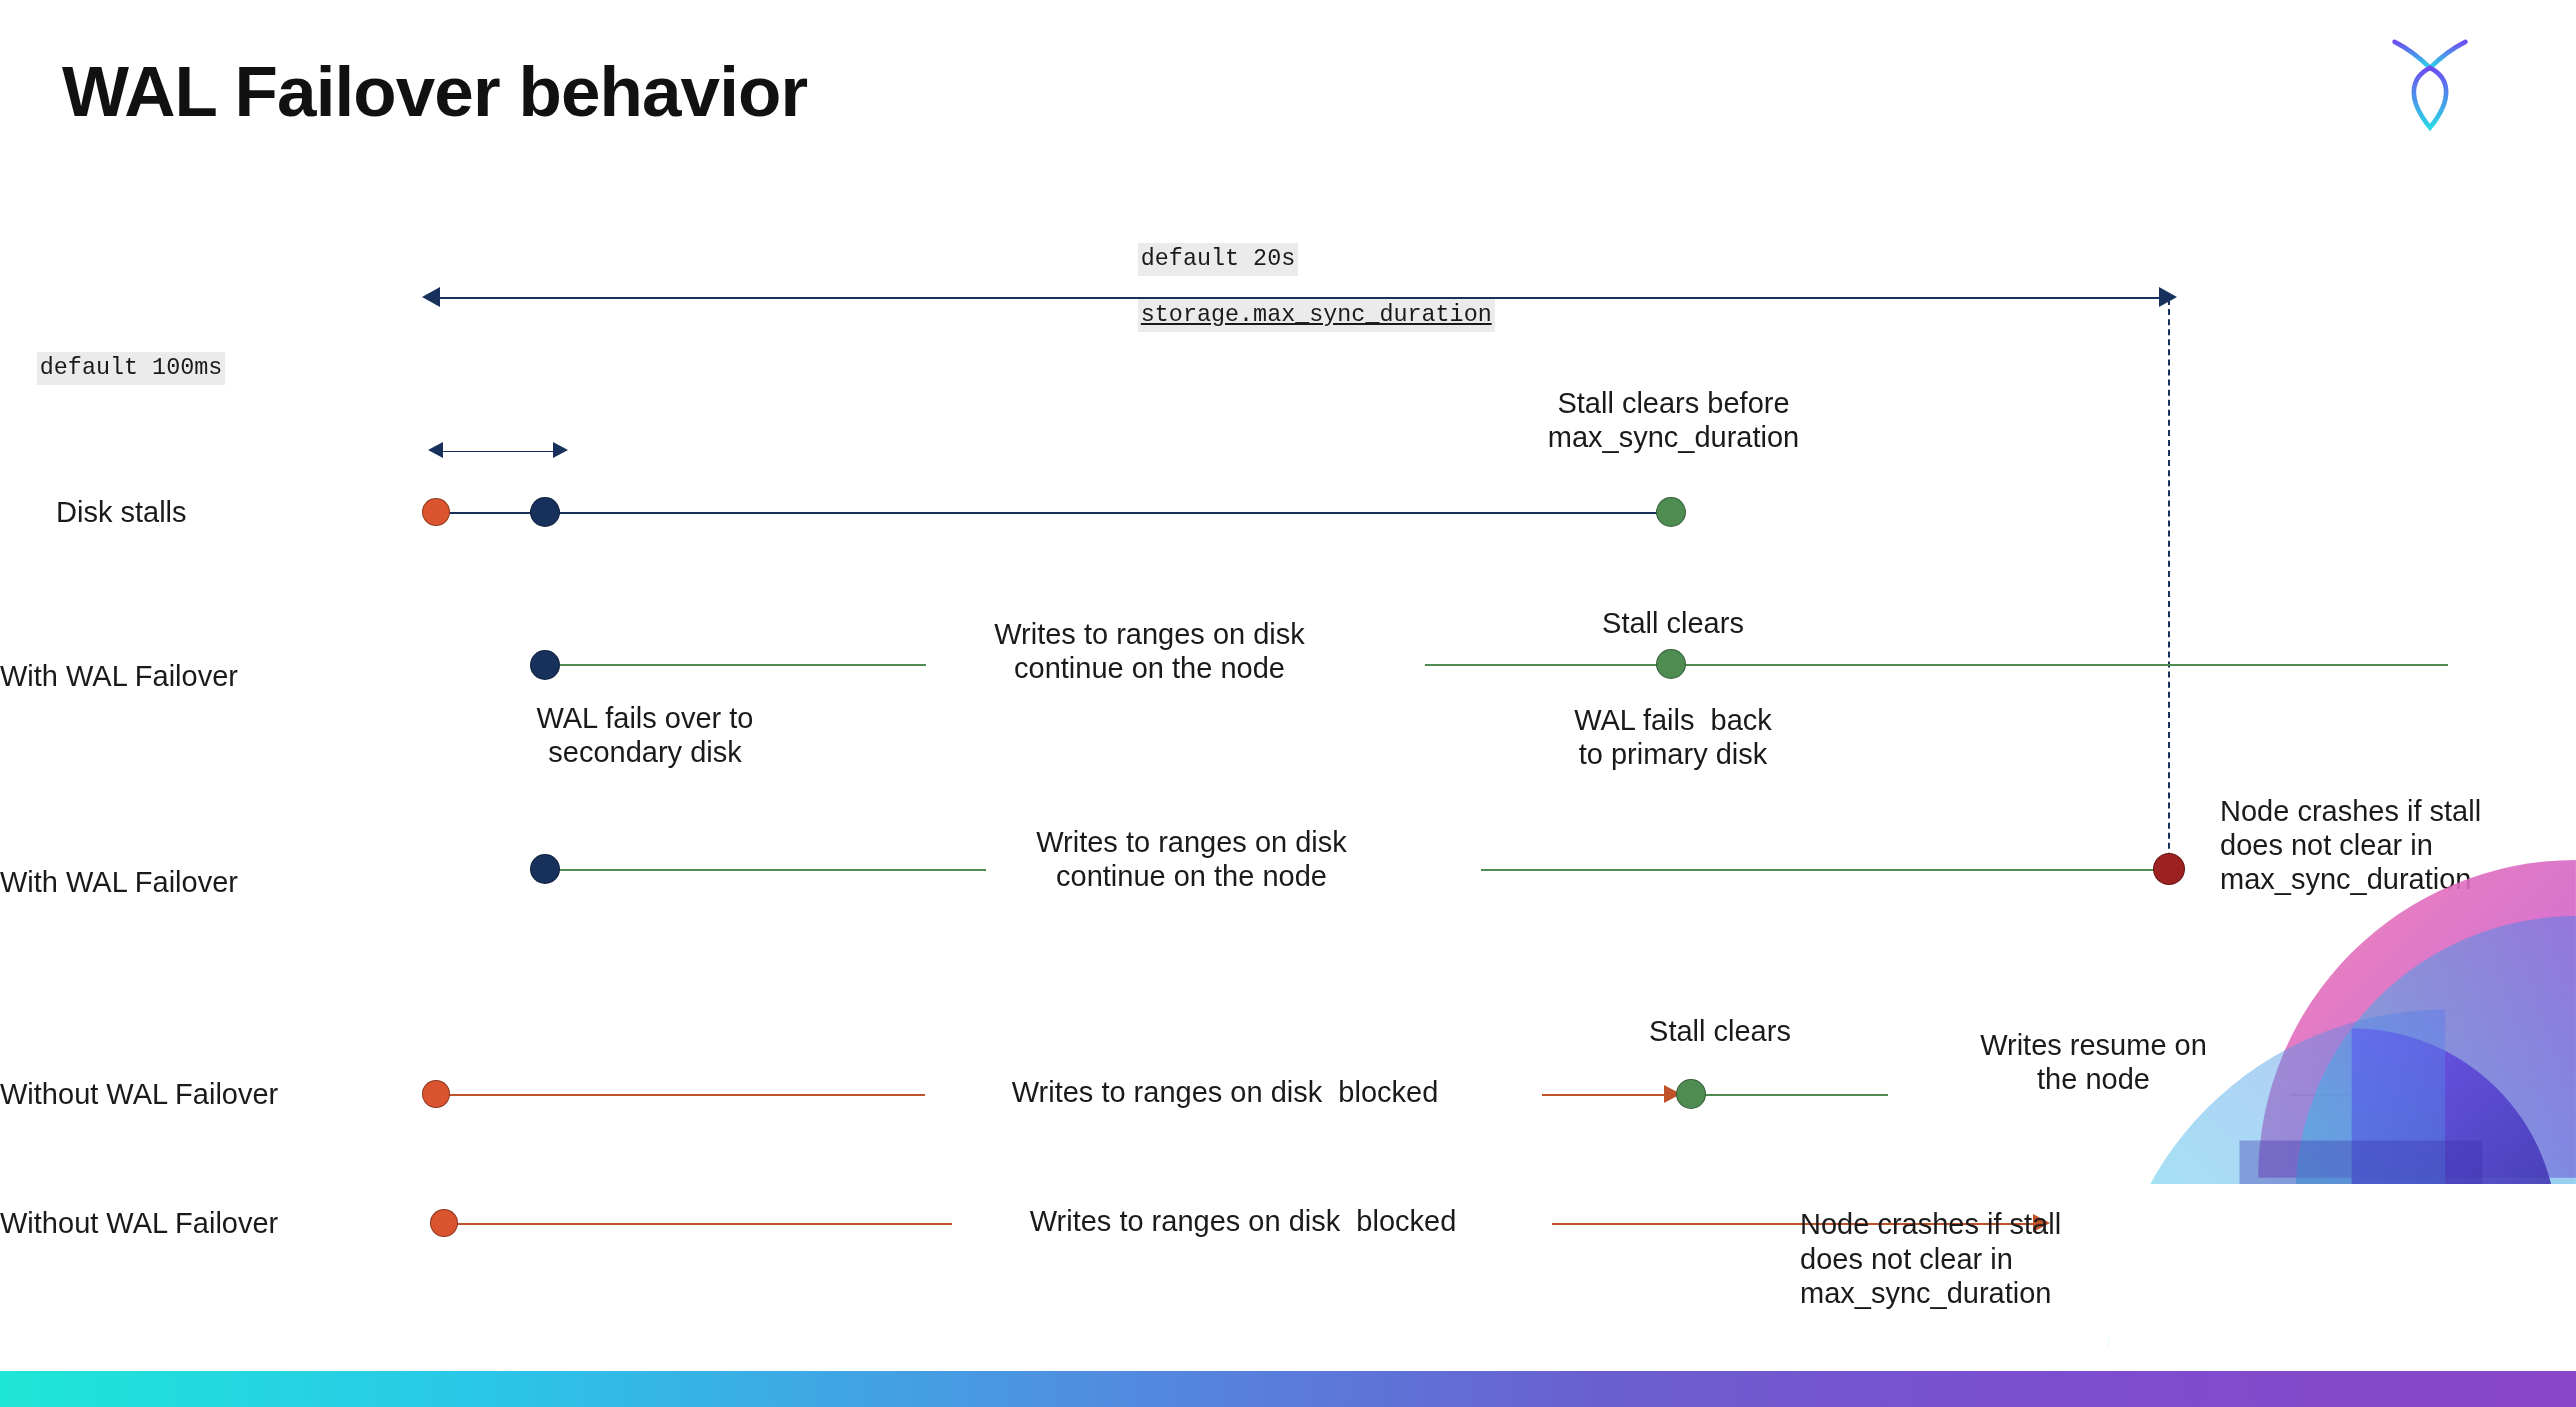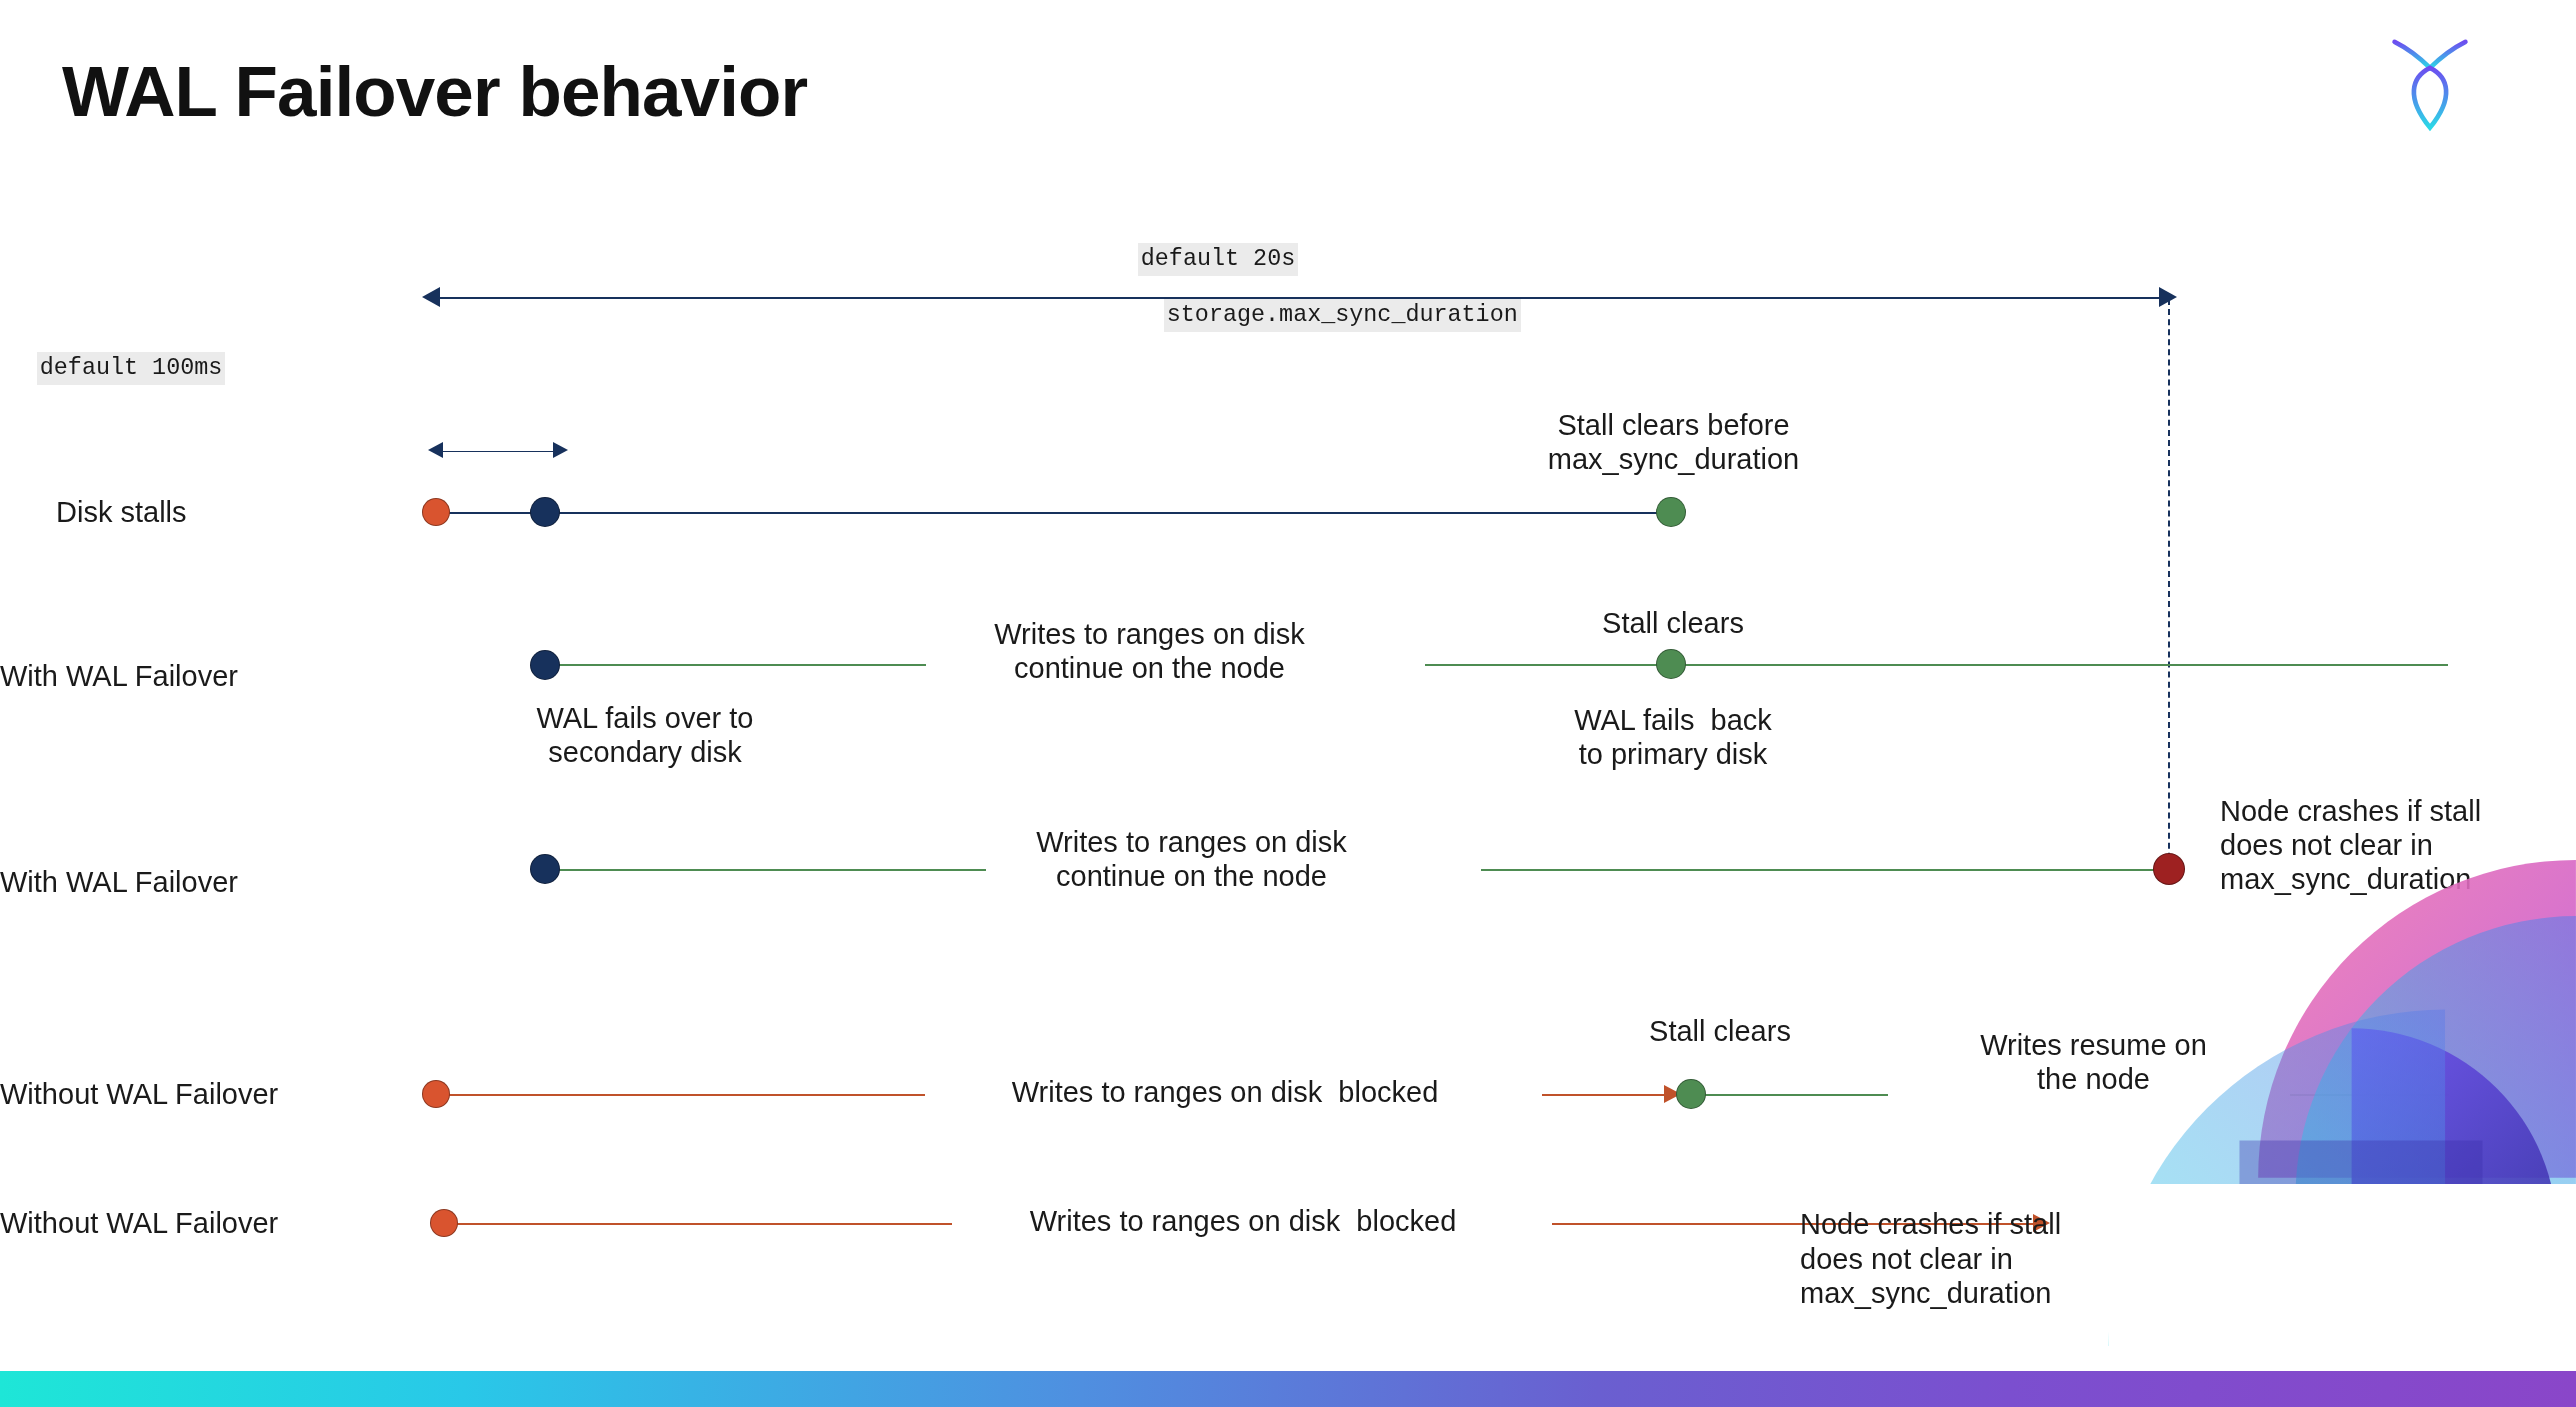--- a/index.html
+++ b/index.html
@@ -167,36 +167,36 @@
       <path d="M44 34 C 24 44, 18 66, 44 98 C 70 66, 64 44, 44 34 Z" fill="none" stroke="url(#lg)" stroke-width="5"></path>
       <path d="M44 34 L 44 98" fill="none" stroke="url(#lg)" stroke-width="4"></path>
     </svg>
   </div>
 
   <div class="line navy" style="left:439px; top:297px; width:1729px;"></div>
   <div class="arrow arrow-left" style="left:422px; top:287px;"></div>
   <div class="arrow arrow-right" style="left:2159px; top:287px;"></div>
 
   <div class="mono" style="left:1138px; top:243px;">default 20s</div>
-  <div class="mono" style="left:1164px; top:299px;">storage.max_sync_duration</div>
+  <div class="mono" style="left:1138px; top:299px;text-decoration:underline;">storage.max_sync_duration</div>
 
   <div class="vdash" style="left:2168px; top:299px; height:580px;"></div>
 
   <div class="mono" style="left:37px; top:352px;">default 100ms</div>
 
   <div class="line navy" style="left:441px; top:451px; width:122px; border-top-width:1.9px;"></div>
   <div class="arrow arrow-left-sm" style="left:428px; top:442px;"></div>
   <div class="arrow arrow-right-sm" style="left:553px; top:442px;"></div>
 
   <div class="label right" style="left:56px; top:495px; width:355px;">Disk stalls</div>
   <div class="line navy" style="left:439px; top:512px; width:1234px;"></div>
   <div class="dot red" style="left:422px; top:498px; width:28px; height:28px;"></div>
   <div class="dot navy" style="left:530px; top:497px; width:30px; height:30px;"></div>
   <div class="dot green" style="left:1656px; top:497px; width:30px; height:30px;"></div>
-  <div class="label center" style="left:1496px; top:408px; width:355px;">Stall clears before
+  <div class="label center" style="left:1496px; top:386px; width:355px;">Stall clears before
 max_sync_duration</div>
 
   <div class="label right" style="left:0px; top:659px; width:374px;">With WAL Failover</div>
   <div class="line green" style="left:547px; top:664px; width:379px;"></div>
   <div class="line green" style="left:1425px; top:664px; width:1023px;"></div>
   <div class="dot navy" style="left:530px; top:650px; width:30px; height:30px;"></div>
   <div class="dot green" style="left:1656px; top:649px; width:30px; height:30px;"></div>
 
   <div class="label center" style="left:944px; top:617px; width:411px;">Writes to ranges on disk
 continue on the node</div>

